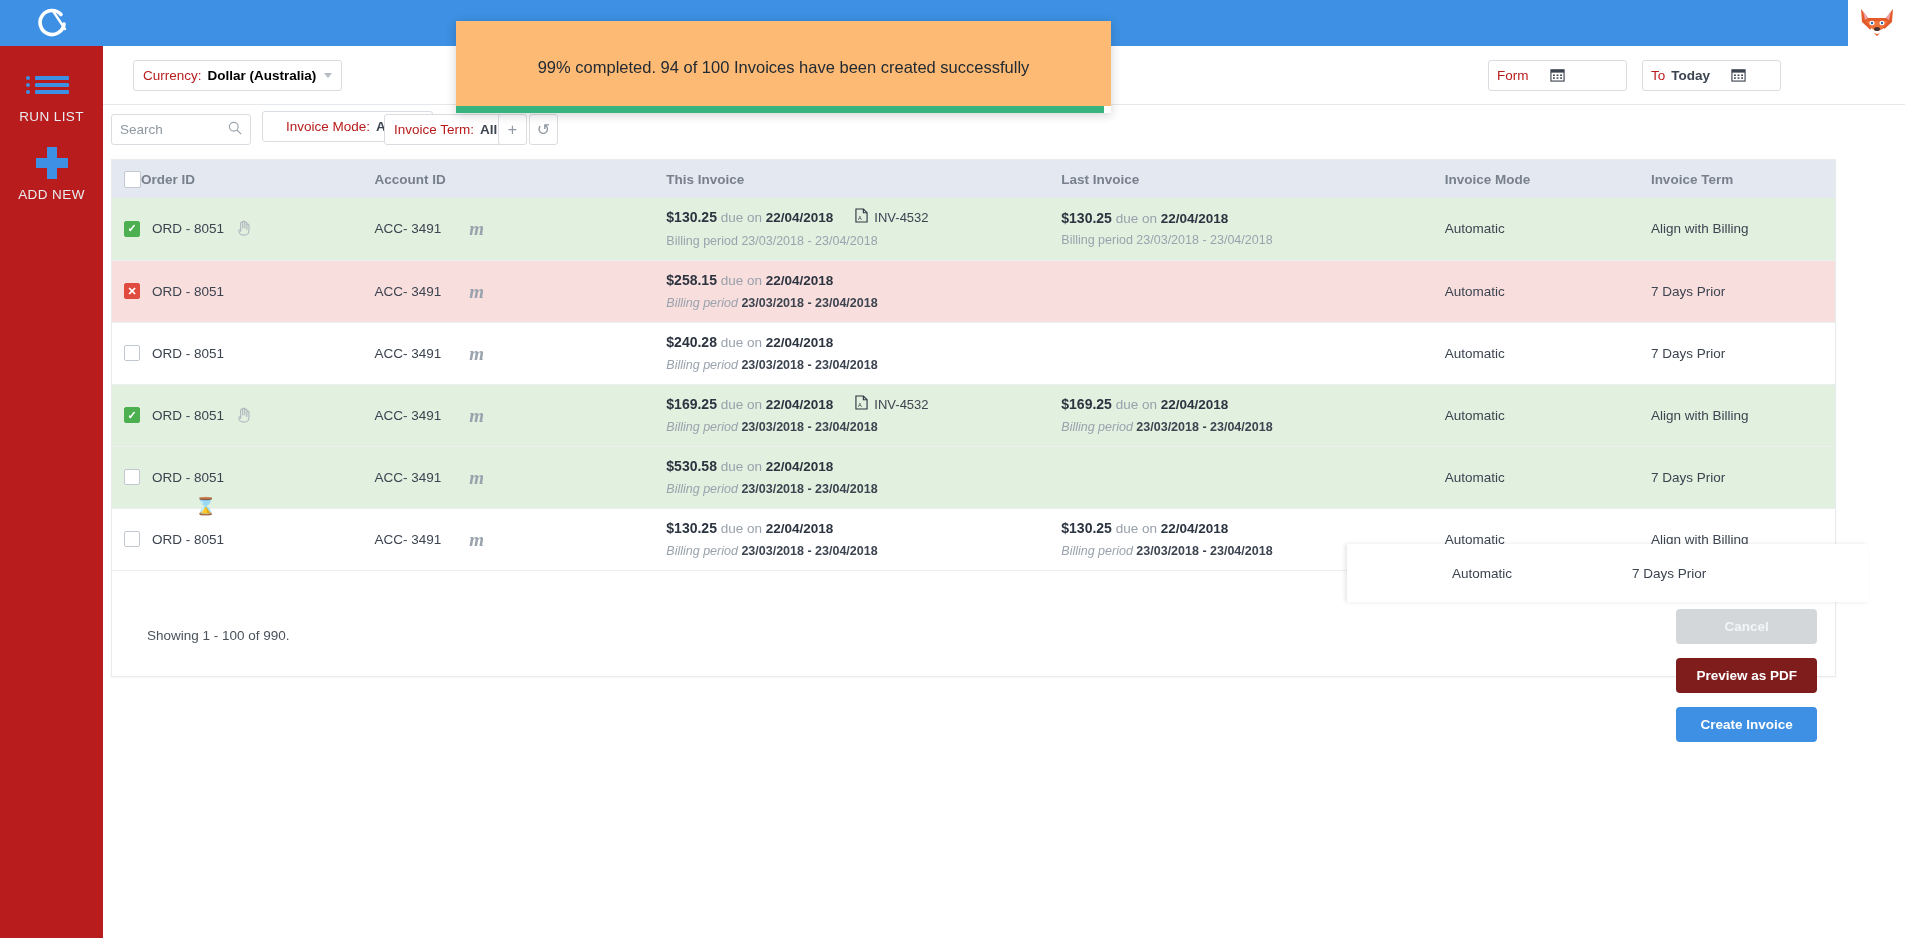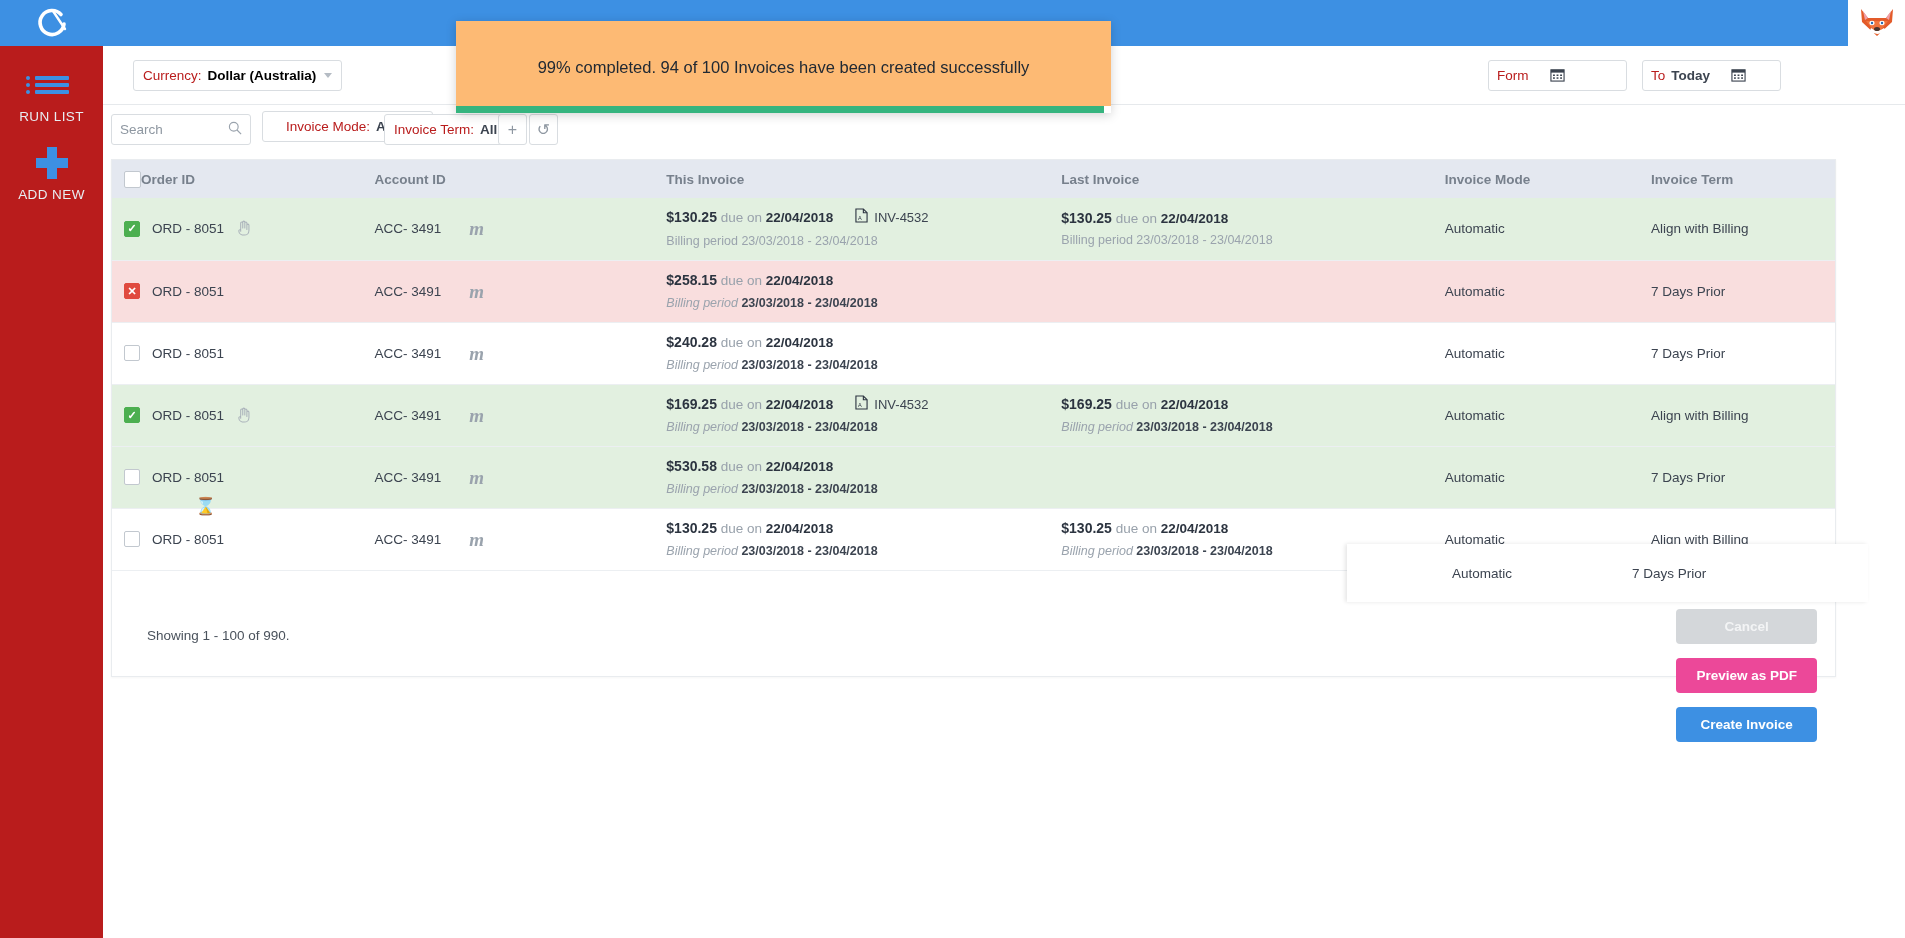--- a/index.html
+++ b/index.html
@@ -144,21 +144,21 @@
   .plain-cell { padding-left:22px; }
 
   .grid-foot { position:relative; height:105px; background:#fff; }
   #showing-text { position:absolute; left:35px; top:57px; font-size:13.5px; color:#4a525c; }
   .footbtns { position:absolute; right:18px; top:38px; display:flex; gap:14px;flex-direction:column; }
   .btn {
     height:35px; border:none; border-radius:4px; font-size:13.5px; font-weight:bold;
     color:#fff; padding:0 20px; cursor:pointer; font-family:"Liberation Sans", sans-serif;
   }
   #cancel-button        { background:#d4d7da; color:#f3f4f5; }
-  #preview-pdf-button   { background:#ec4899; color:#ffffff; }
+  #preview-pdf-button   { background:#7f1d1d; color:#ffffff; }
   #create-invoice-button{ background:#3d90e3; color:#ffffff; }
 
   
   #row5-overlay {
     position:absolute; left:1244px; top:498px; width:521px; height:58px;
     background:#fff; box-shadow:-2px 0 4px rgba(0,0,0,.10);
     display:flex; align-items:center; pointer-events:none;
   }
   #row5-overlay .ov-mode { position:absolute; left:105px; font-size:13.5px; color:#3c4450; }
   #row5-overlay .ov-term { position:absolute; left:285px; font-size:13.5px; color:#3c4450; }

